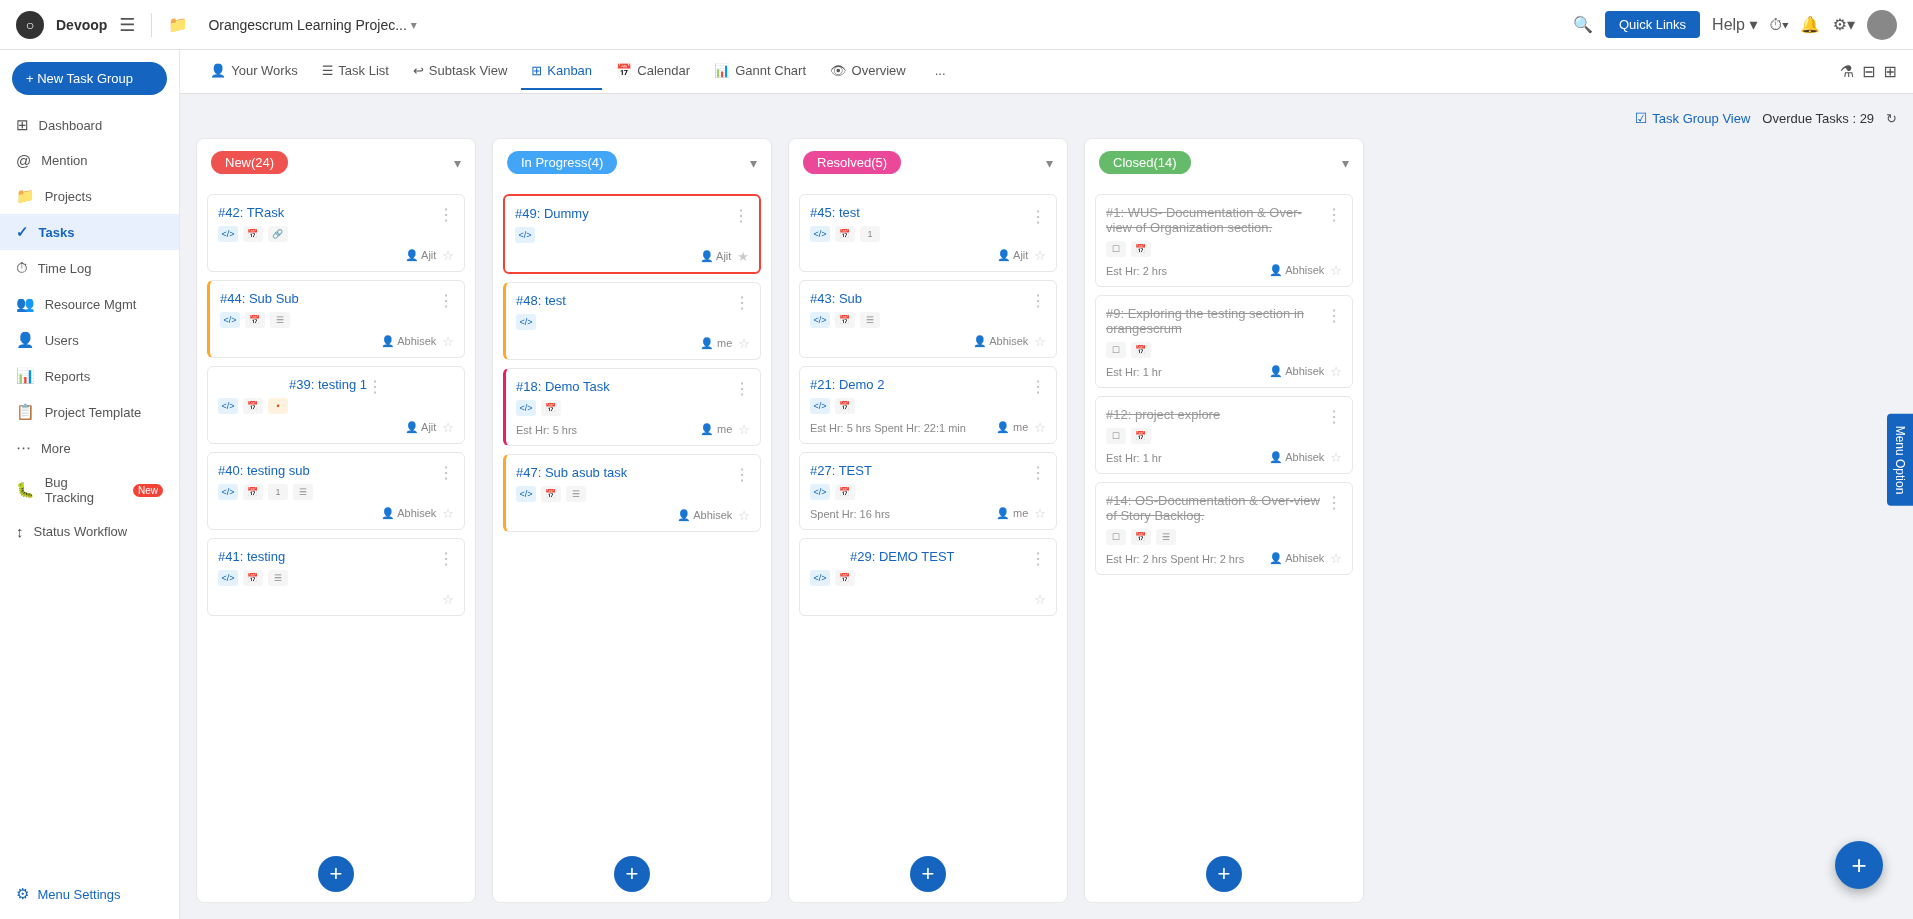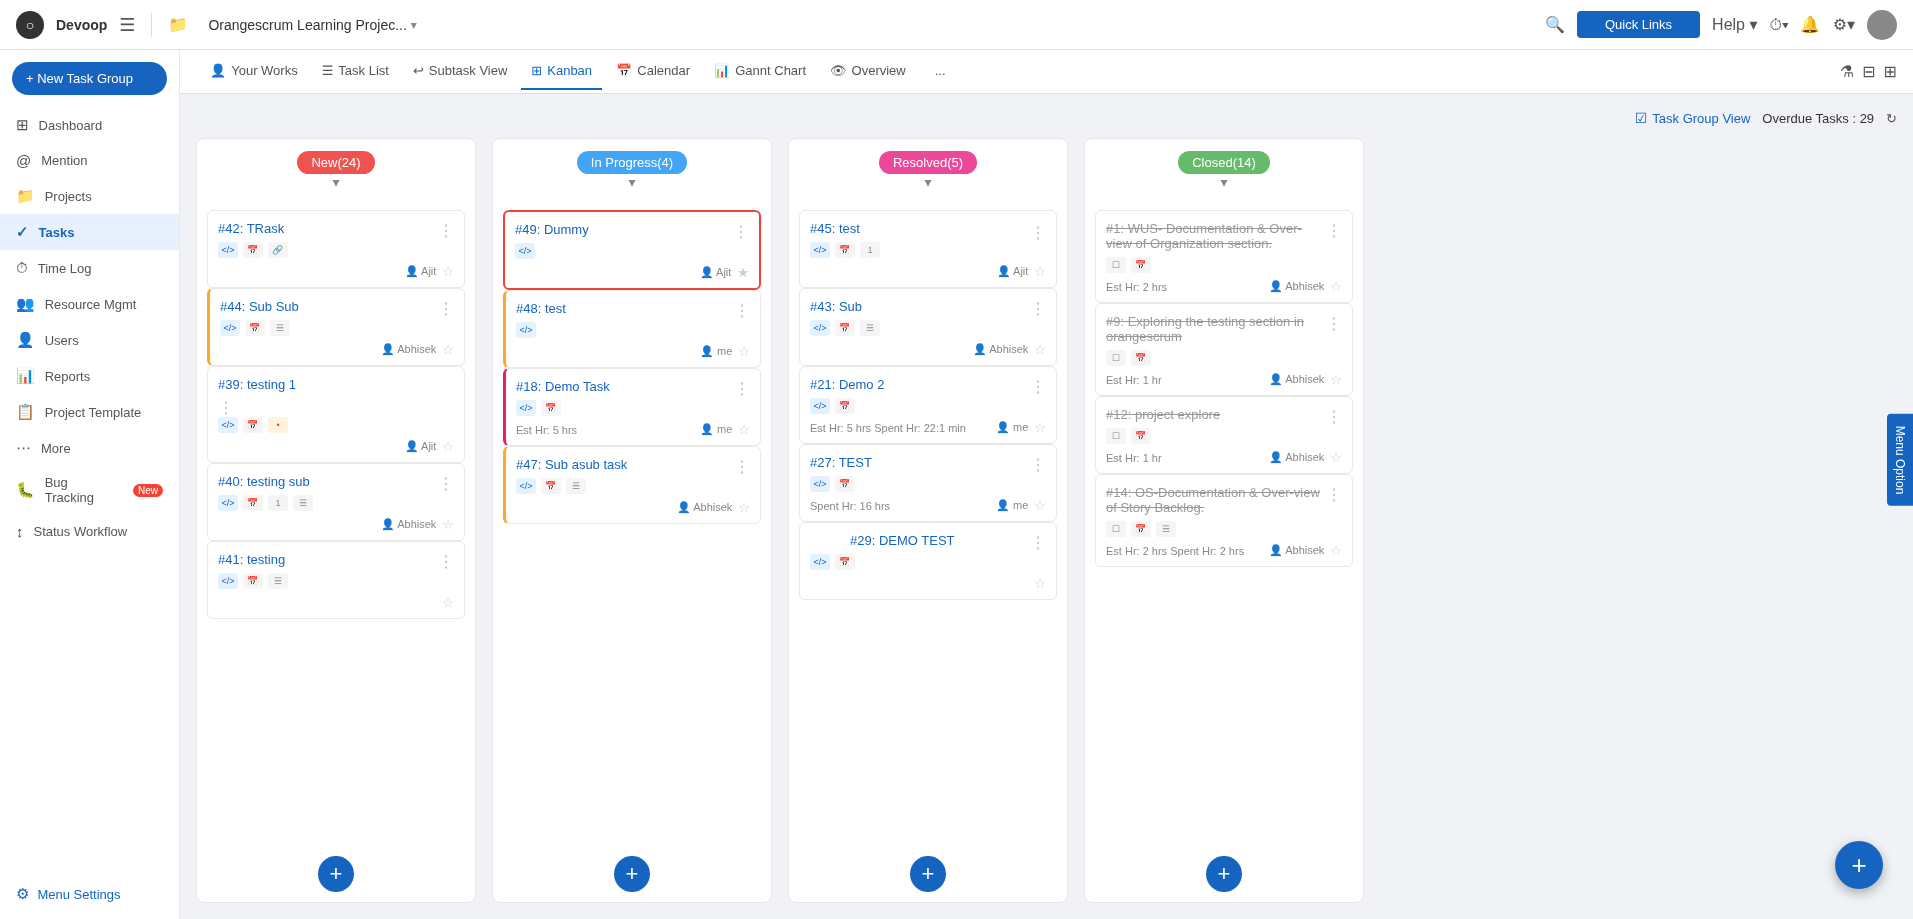--- a/index.html
+++ b/index.html
@@ -6,21 +6,21 @@
     body { font-family: -apple-system, BlinkMacSystemFont, 'Segoe UI', sans-serif; font-size: 13px; background: #f0f2f5; color: #333; height: 919px; overflow: hidden; display: flex; flex-direction: column; }
 
     
     .top-nav { background: #fff; height: 50px; display: flex; align-items: center; padding: 0 16px; border-bottom: 1px solid #e0e0e0; gap: 12px; flex-shrink: 0; }
     .logo { width: 28px; height: 28px; border-radius: 50%; background: #333; display: flex; align-items: center; justify-content: center; color: #fff; font-size: 14px; font-weight: bold; flex-shrink: 0; }
     .brand { font-weight: 600; font-size: 14px; color: #333; }
     .hamburger { font-size: 18px; color: #555; cursor: pointer; }
     .project-name { display: flex; align-items: center; gap: 4px; font-size: 14px; color: #333; cursor: pointer; margin-left: 8px; }
     .project-name .chevron { font-size: 12px; color: #888; }
     .nav-right { margin-left: auto; display: flex; align-items: center; gap: 12px; }
-    .quick-links-btn { background: #1565c0; color: #fff; border: none; border-radius: 4px; padding: 6px 28px; font-size: 13px; cursor: pointer; font-weight: 500; }
+    .quick-links-btn { background: #1565c0; color: #fff; border: none; border-radius: 4px; padding: 6px 14px; font-size: 13px; cursor: pointer; font-weight: 500; }
     .nav-icon { font-size: 16px; color: #555; cursor: pointer; }
     .avatar { width: 30px; height: 30px; border-radius: 50%; background: #888; }
 
     
     .main-layout { display: flex; flex: 1; overflow: hidden; }
 
     
     .sidebar { width: 180px; background: #fff; border-right: 1px solid #e8e8e8; display: flex; flex-direction: column; flex-shrink: 0; overflow-y: auto; }
     .new-task-btn { margin: 12px; background: #1565c0; color: #fff; border: none; border-radius: 20px; padding: 9px 14px; font-size: 13px; cursor: pointer; display: flex; align-items: center; gap: 6px; font-weight: 500; }
     .sidebar-item { display: flex; align-items: center; gap: 10px; padding: 9px 16px; cursor: pointer; color: #555; font-size: 13px; }
@@ -43,28 +43,28 @@
     .kanban-area { flex: 1; overflow-x: auto; overflow-y: hidden; padding: 16px; display: flex; flex-direction: column; }
     .kanban-toolbar { display: flex; align-items: center; justify-content: flex-end; margin-bottom: 12px; gap: 12px; font-size: 13px; }
     .task-group-view { display: flex; align-items: center; gap: 5px; color: #1565c0; font-size: 13px; }
     .overdue { color: #333; font-size: 13px; }
     .refresh-icon { color: #555; cursor: pointer; }
 
     .kanban-columns { display: flex; gap: 16px; flex: 1; overflow-x: auto; }
 
     
     .kanban-column { width: 280px; min-width: 260px; background: #fff; border-radius: 8px; display: flex; flex-direction: column; max-height: 100%; border: 1px solid #e8e8e8; }
-    .column-header { display: flex; align-items: center; justify-content: space-between; padding: 12px 14px; flex-shrink: 0; flex-direction: column; }
+    .column-header { display: flex; align-items: center; justify-content: space-between; padding: 12px 14px; flex-shrink: 0; }
     .column-badge { border-radius: 14px; padding: 4px 14px; font-size: 13px; font-weight: 500; color: #fff; }
     .badge-new { background: #ef5350; }
     .badge-inprogress { background: #42a5f5; }
     .badge-resolved { background: #ec4899; }
     .badge-closed { background: #66bb6a; }
     .column-chevron { color: #888; cursor: pointer; font-size: 14px; }
-    .column-body { flex: 1; overflow-y: auto; padding: 8px 10px; display: flex; flex-direction: column; }
+    .column-body { flex: 1; overflow-y: auto; padding: 8px 10px; display: flex; flex-direction: column; gap: 8px; }
     .column-footer { padding: 10px; display: flex; justify-content: center; flex-shrink: 0; }
 
     
     .task-card { background: #fff; border-radius: 6px; border: 1px solid #e8e8e8; padding: 10px 10px 8px; cursor: pointer; }
     .task-card.highlighted { border: 2px solid #f44336; }
     .task-card.yellow-accent { border-left: 3px solid #ffa726; }
     .task-card.pink-accent { border-left: 3px solid #e91e63; }
     .task-title { color: #1565c0; font-size: 13px; font-weight: 500; margin-bottom: 6px; text-decoration: none; display: block; }
     .task-title.strikethrough { text-decoration: line-through; color: #999; }
     .task-icons { display: flex; gap: 5px; align-items: center; margin-bottom: 6px; }
@@ -267,21 +267,21 @@
                 </div>
       <div class="task-meta">
                   <span></span>
                   <div style="display:flex;align-items:center;gap:6px;">
                     <span class="task-assignee">👤 Abhisek</span>
                     <span class="task-star">☆</span>
                   </div>
                 </div>
     </div>
               <div class="task-card">
-      <div style="display:flex;align-items:flex-start;justify-content:center;flex-direction:column;">
+      <div style="display:flex;align-items:flex-start;justify-content:center;">
         <span class="task-title">#39: testing 1</span>
         <span style="color:#bbb;font-size:16px;cursor:pointer;flex-shrink:0;">⋮</span>
       </div>
       <div class="task-icons">
                   <div class="task-icon-box">&lt;/&gt;</div>
                   <div class="task-icon-box gray">📅</div>
                   <div class="task-icon-box orange">•</div>
                 </div>
       <div class="task-meta">
                   <span></span>

